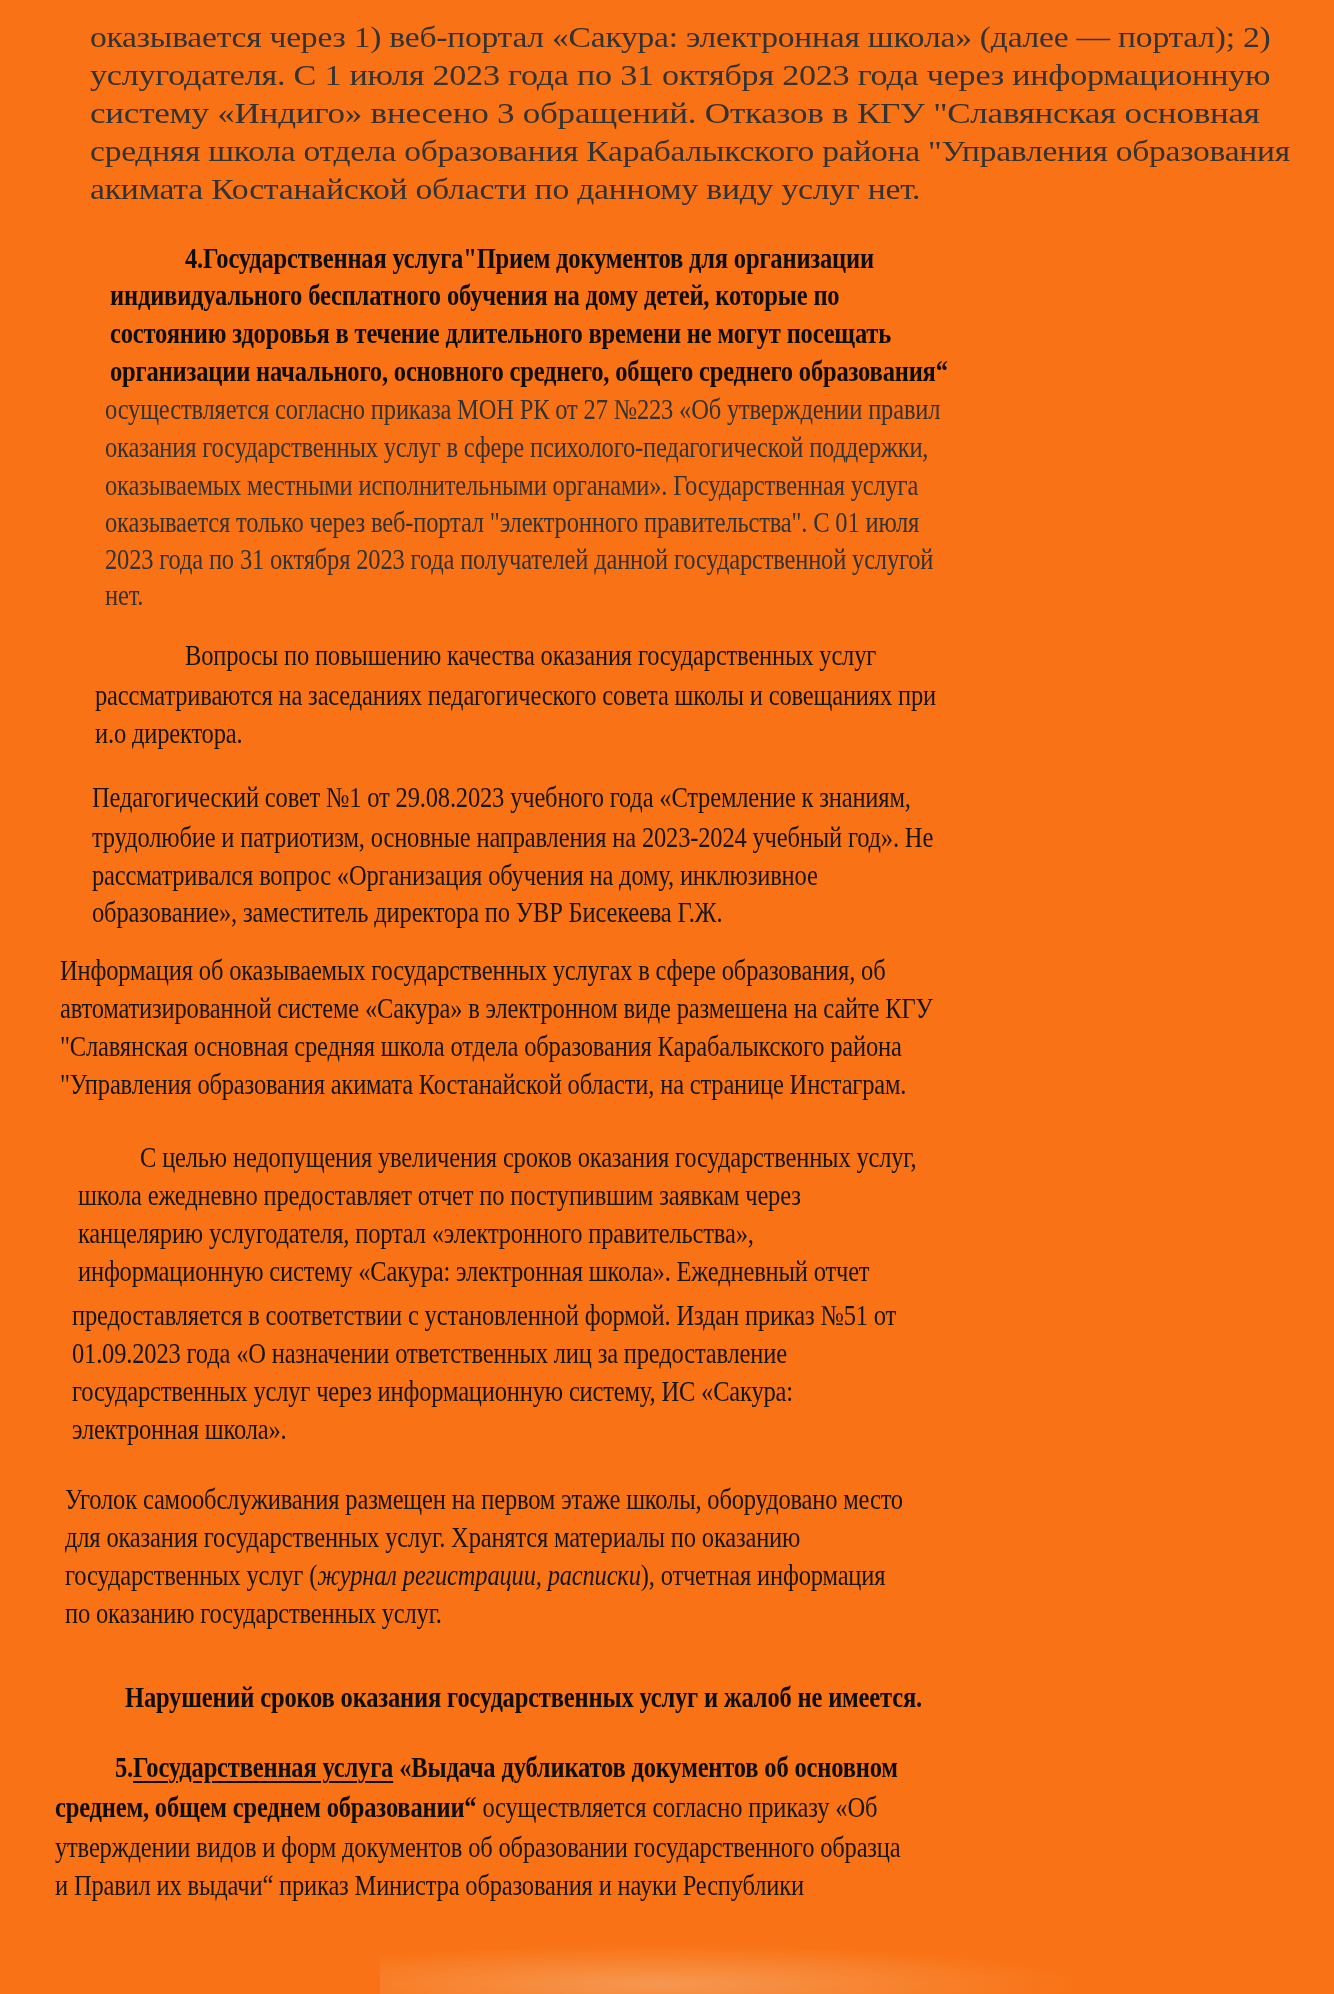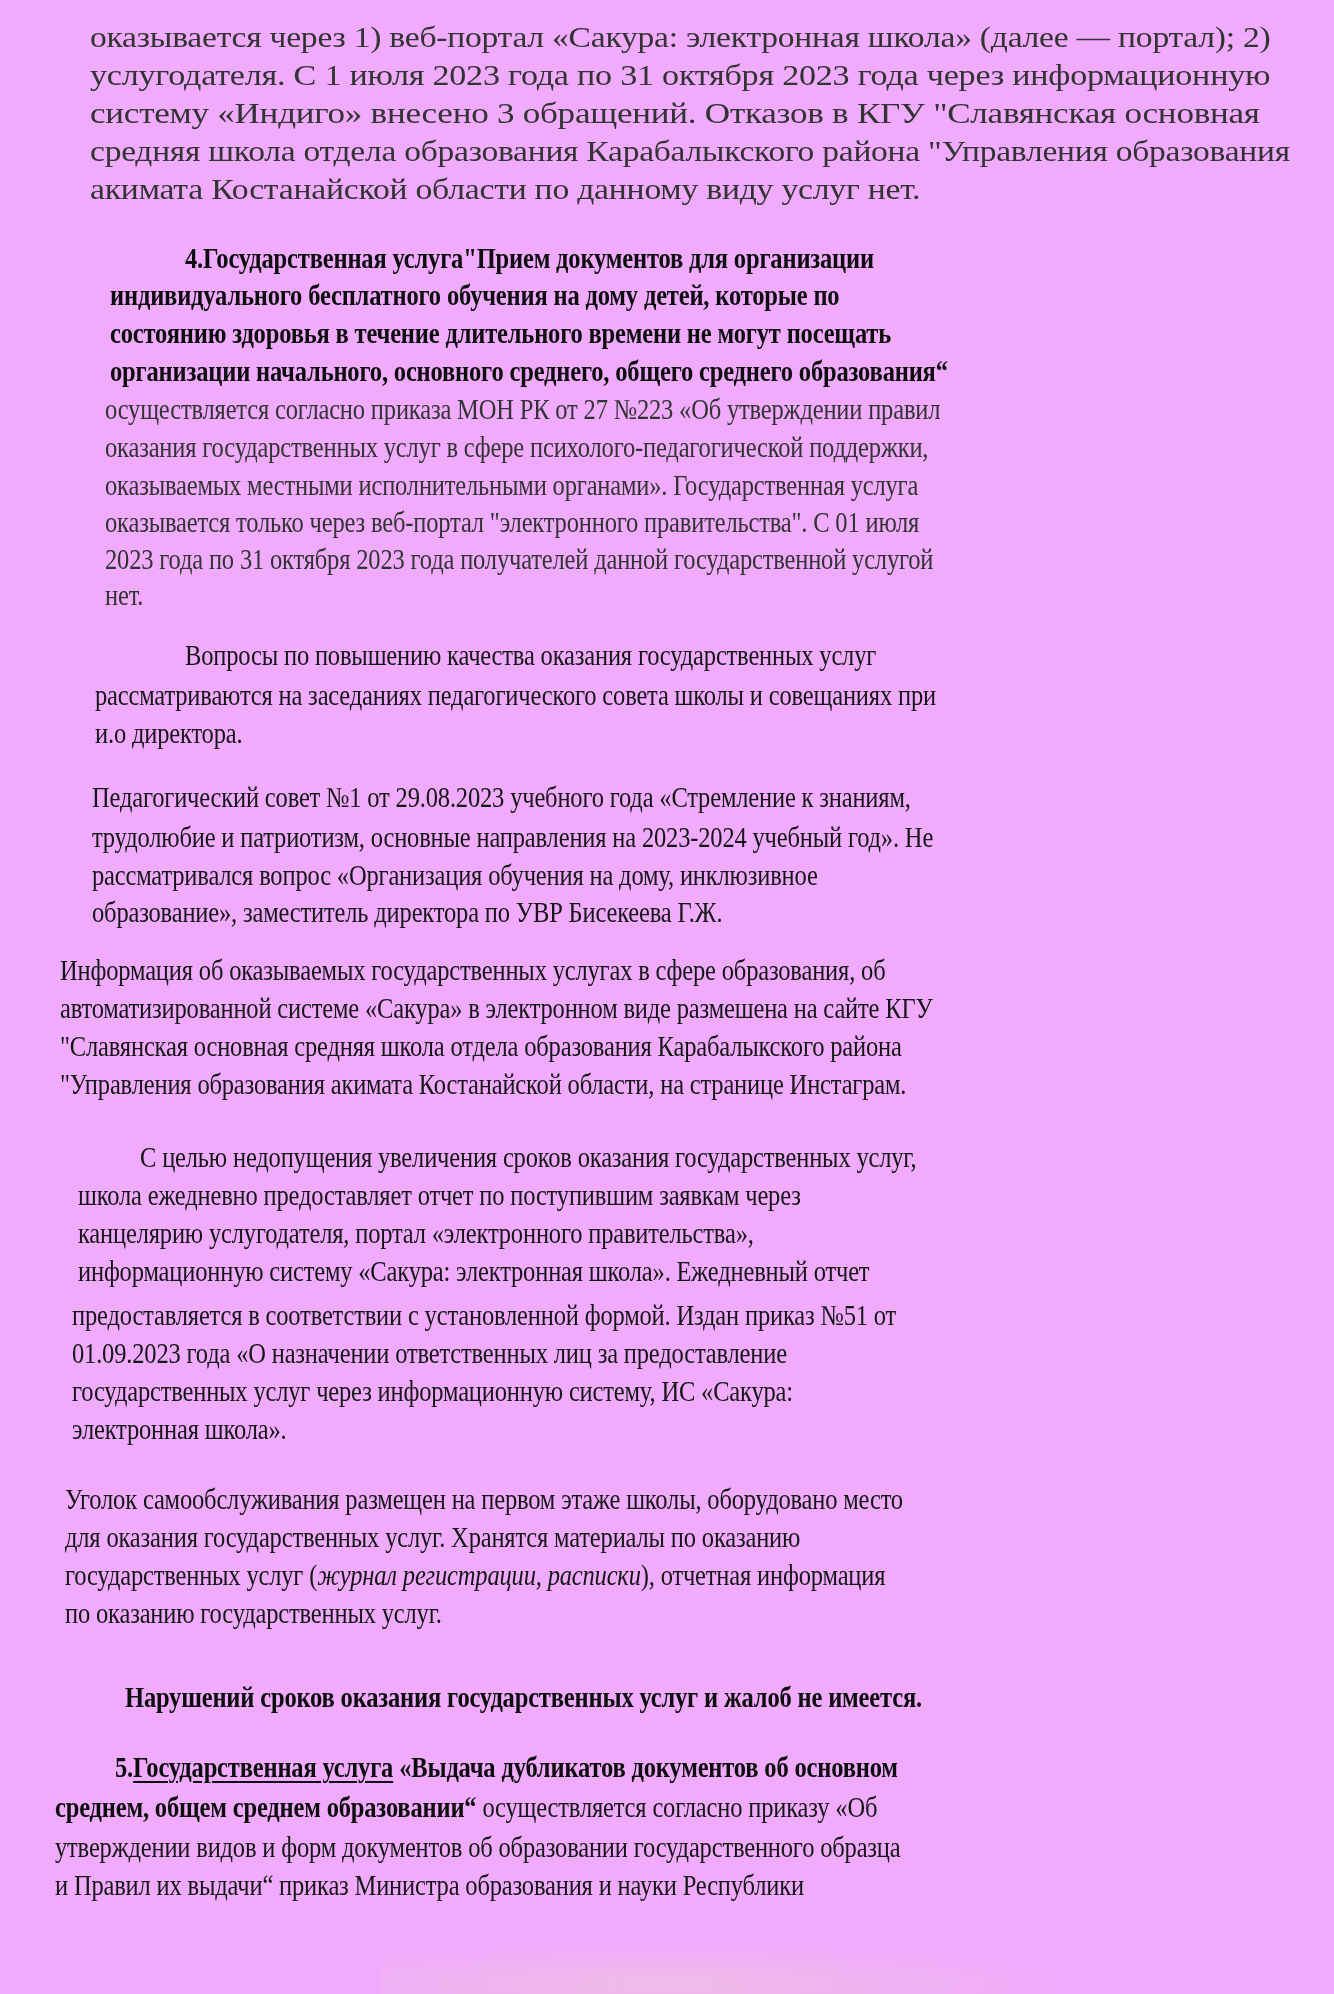--- a/index.html
+++ b/index.html
@@ -3,21 +3,21 @@
 <meta charset="utf-8">
 <style>
   html, body { margin: 0; padding: 0; background: #ffffff; }
   body {
     width: 1334px; height: 1994px; overflow: hidden; position: relative;
     font-family: "Liberation Serif", "DejaVu Serif", serif;
     color: #161616;
   }
   .page {
     position: absolute; inset: 0;
-    background: #f0abfc;
+    background: #f97316;
   }
   .line {
     position: absolute;
     font-size: 28.5px;
     white-space: nowrap;
     letter-spacing: -0.2px;
     transform-origin: left top;
   }
   .faded { color: #333; }
   .bold { font-weight: bold; color: #0e0e0e; }

